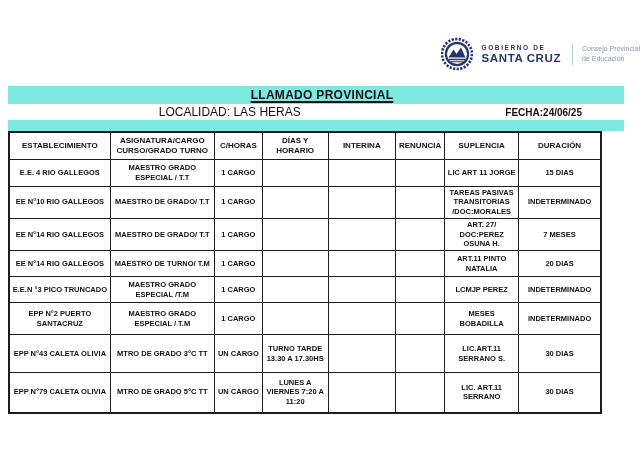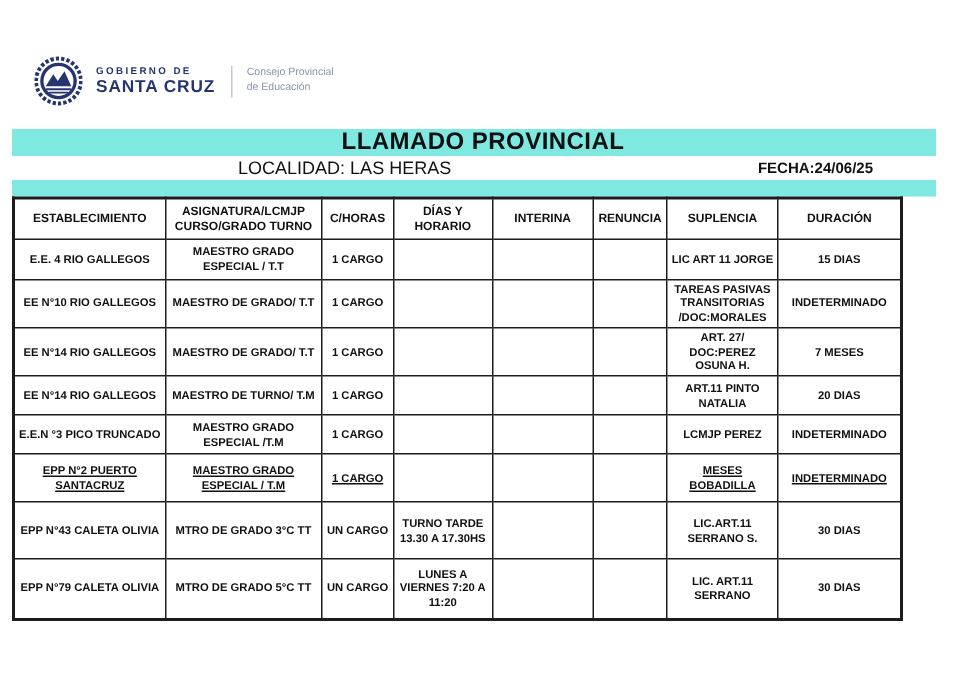--- a/index.html
+++ b/index.html
@@ -8,21 +8,21 @@
     background: #ffffff;
     font-family: "Liberation Sans", sans-serif;
     color: #111;
     overflow: hidden;
   }
   .page { position: relative; width: 640px; height: 453px; background: #fff; }
 
   
   .brand-header {
     position: absolute; top: 37px; left: 0; right: 0;
-    display: flex; justify-content: flex-start; align-items: center; padding-left: 23px;
+    display: flex; justify-content: flex-end; align-items: center; padding-left: 23px;
   }
   .seal { width: 32px; height: 34px; flex: 0 0 auto; }
   .gov-block { margin-left: 9px; text-align: left; }
   .gov-small {
     font-size: 6.5px; font-weight: 600; letter-spacing: 1.6px;
     color: var(--navy); line-height: 1.4;
   }
   .gov-large {
     font-size: 11.5px; font-weight: 800; letter-spacing: 0.6px;
     color: var(--navy); line-height: 1.1;
@@ -30,22 +30,22 @@
   .brand-divider { width: 1px; height: 21px; background: #c3cad4; margin: 0 9px 0 11px; }
   .org-block { font-size: 7px; color: #8a94a6; line-height: 1.45; text-align: left; }
 
   
   .banner { position: absolute; left: 8px; width: 616px; }
   .title-bar {
     top: 86px; height: 18px; background: var(--accent);
     display: flex; align-items: center; justify-content: center;
   }
   .title-text {
-    font-size: 16px; font-weight: 700; letter-spacing: 0.3px;
-    text-decoration-thickness: 1.5px; text-underline-offset: 2px; padding-left: 12px;
+    font-size: 12px; font-weight: 700; letter-spacing: 0.3px;
+    text-decoration: underline; text-decoration-thickness: 1.5px; text-underline-offset: 2px; padding-left: 12px;
   }
   .locality-row { top: 104px; height: 16px; background: #fff; }
   .locality-text {
     position: absolute; left: 0; width: 72%; top: 1px;
     text-align: center; font-size: 12px; font-weight: 400;
   }
   .date-text {
     position: absolute; right: 42px; top: 3px;
     font-size: 10px; font-weight: 700;
   }
@@ -68,21 +68,21 @@
   table.llamado td { font-size: 7.5px; font-weight: 700; line-height: 1.3; }
   col.c1 { width: 17.1%; } col.c2 { width: 17.6%; } col.c3 { width: 8.1%; }
   col.c4 { width: 11.1%; } col.c5 { width: 11.4%; } col.c6 { width: 8.3%; }
   col.c7 { width: 12.5%; } col.c8 { width: 13.9%; }
   thead tr { height: 27px; }
   tbody tr:nth-child(1) { height: 27px; }
   tbody tr:nth-child(2) { height: 27px; }
   tbody tr:nth-child(3) { height: 26px; }
   tbody tr:nth-child(4) { height: 26px; }
   tbody tr:nth-child(5) { height: 26px; }
-  tbody tr:nth-child(6) { height: 32px; text-decoration: underline; }
+  tbody tr:nth-child(6) { height: 32px; }
   tbody tr:nth-child(7) { height: 38px; }
   tbody tr:nth-child(8) { height: 40px; }
 </style>
 </head>
 <body style="--accent: #7fe8e1; --navy: #26356f;">
 
 <div class="page">
 
   <div class="brand-header">
     <svg class="seal" viewBox="0 0 32 34" aria-hidden="true">
@@ -122,21 +122,21 @@
         <col class="c3">
         <col class="c4">
       <col class="c5">
         <col class="c6">
         <col class="c7">
         <col class="c8">
     </colgroup>
     <thead>
         <tr>
           <th>ESTABLECIMIENTO</th>
-          <th>ASIGNATURA/LCMJP
+          <th>ASIGNATURA/CARGO
 CURSO/GRADO TURNO</th>
           <th>C/HORAS</th>
           <th>DÍAS Y HORARIO</th>
           <th>INTERINA</th>
           <th>RENUNCIA</th>
           <th>SUPLENCIA</th>
           <th>DURACIÓN</th>
         </tr>
       </thead>
     <tbody>

